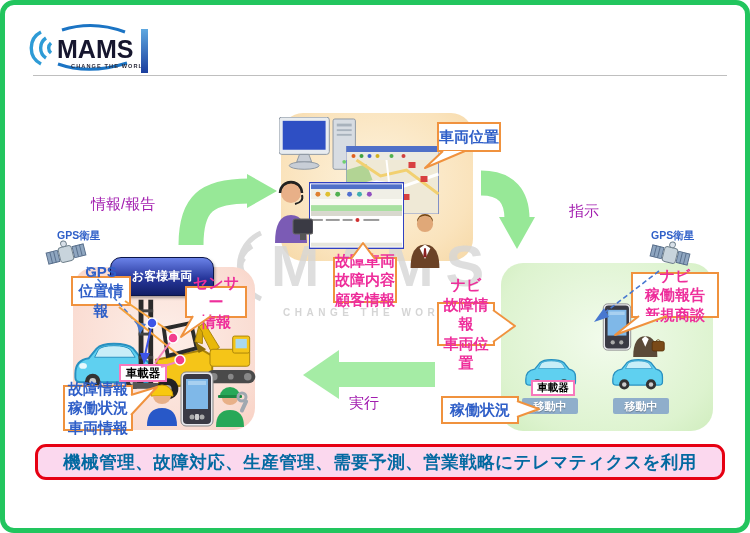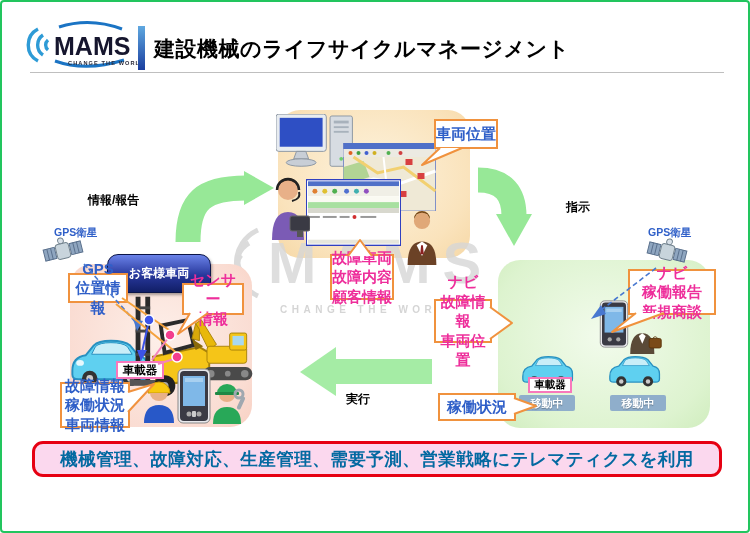--- a/index.html
+++ b/index.html
@@ -1,34 +1,34 @@
 <!DOCTYPE html>
 <html><head>
 <meta charset="utf-8">
 <style>
   *{margin:0;padding:0;box-sizing:border-box}
   html,body{background:#fff}
   body{font-family:"Liberation Sans","DejaVu Sans",sans-serif;width:750px}
-  .stage{position:relative;width:750px;height:533px;background:#fff;border:2px solid #22c55e;border-radius:4px;overflow:hidden}
+  .stage{position:relative;width:750px;height:533px;background:#fff;border:5px solid #22c55e;border-radius:14px;overflow:hidden}
   .abs{position:absolute}
   
   .hdr-bar{position:absolute;left:136px;top:24px;width:7px;height:44px;background:linear-gradient(180deg,#5FA8E0,#1A3E9E);z-index:9}
   .hdr-title{position:absolute;left:152px;top:33px;font-size:21px;font-weight:bold;color:#000;z-index:9;letter-spacing:.5px}
   .hdr-line{position:absolute;left:28px;top:70px;width:694px;height:1px;background:#BFBFBF;z-index:9}
   
   .zone{position:absolute;border-radius:22px}
   .zone.peach{background:radial-gradient(ellipse at 50% 45%,#FDF3DE 0%,#FAE3BC 70%,#F6D8A6 100%);z-index:2}
   .zone.pink{background:radial-gradient(ellipse at 50% 45%,#FDEFE9 0%,#FADCD2 75%,#F8D0C2 100%);z-index:4}
   .zone.green{background:radial-gradient(ellipse at 50% 45%,#F2FBEC 0%,#DDF3CF 75%,#D0EDBE 100%);z-index:4}
   
   .pill{position:absolute;background:linear-gradient(180deg,#6A82E8 0%,#27379B 55%,#111E66 100%);border:1px solid #0B1548;border-radius:11px;color:#fff;font-weight:bold;font-size:12px;display:flex;align-items:center;justify-content:center;box-shadow:1px 2px 3px rgba(0,0,0,.35);z-index:9}
   .callout{position:absolute;background:#fff;border:2px solid #F0923E;font-weight:bold;font-size:15px;line-height:1.3;text-align:center;display:flex;flex-direction:column;justify-content:center;z-index:9}
   .callout.blue{color:#2F5FC8}
   .callout.mag{color:#EE2E9B}
-  .flowlabel{position:absolute;font-weight:bold;font-size:12px;color:#000000;z-index:9}
+  .flowlabel{position:absolute;font-weight:normal;font-size:15px;color:#a21caf;z-index:9}
   .chip{position:absolute;background:#fff;border:2px solid #F878BC;color:#000;font-weight:bold;font-size:11.5px;display:flex;align-items:center;justify-content:center;z-index:9}
   .moving{position:absolute;background:#8FAECB;color:#fff;font-weight:bold;font-size:11px;display:flex;align-items:center;justify-content:center;border-radius:2px;z-index:9;text-shadow:0 1px 1px rgba(0,0,0,.3)}
   .gpslabel{position:absolute;color:#2F5FC8;font-weight:bold;font-size:10.5px;z-index:8}
   .icon{position:absolute;z-index:6}
   .icon.front{z-index:8}
   .win{position:absolute;z-index:7}
   .arrowlayer{position:absolute;left:0;top:0;z-index:5;pointer-events:none}
   .overlay{position:absolute;left:0;top:0;z-index:10;pointer-events:none}
   
   .wm{position:absolute;left:226px;top:222px;z-index:3;opacity:.8}
@@ -47,21 +47,20 @@
   <svg class="abs" style="left:24px;top:18px;z-index:9" width="112" height="52" viewBox="0 0 112 52">
     <path d="M12,9 A18,18 0 0 0 12,41" stroke="#2E9BD6" stroke-width="3.4" fill="none"></path>
     <path d="M17,15 A12,12 0 0 0 17,35" stroke="#2E9BD6" stroke-width="3.4" fill="none"></path>
     <path d="M22,20 A6.5,6.5 0 0 0 22,30" stroke="#2E9BD6" stroke-width="3.4" fill="none"></path>
     <path d="M33,7 Q64,-3 96,9" stroke="#1B74C4" stroke-width="3" fill="none"></path>
     <path d="M29,41 Q60,52 98,40" stroke="#1B74C4" stroke-width="3" fill="none"></path>
     <text x="28" y="35" font-size="25" font-weight="bold" fill="#16162E">MAMS</text>
     <text x="42" y="45" font-size="5.6" font-weight="bold" letter-spacing="1.1" fill="#2A2A3A">CHANGE THE WORLD</text>
   </svg>
   <div class="hdr-bar"></div>
-  <div class="hdr-title">建設機械のライフサイクルマネージメント</div>
   <div class="hdr-line"></div>
 
   <div class="wm">
     <div class="wm-row">
       <svg width="40" height="78" viewBox="0 0 40 78">
         <path d="M30,6 A36,36 0 0 0 30,72" stroke="#D2D2D2" stroke-width="5" fill="none"></path>
         <path d="M21,19 A23,23 0 0 0 21,59" stroke="#D2D2D2" stroke-width="5" fill="none"></path>
         <path d="M13,31 A12,12 0 0 0 13,47" stroke="#D2D2D2" stroke-width="5" fill="none"></path>
       </svg>
       <div class="wm-text">MAMS</div>

